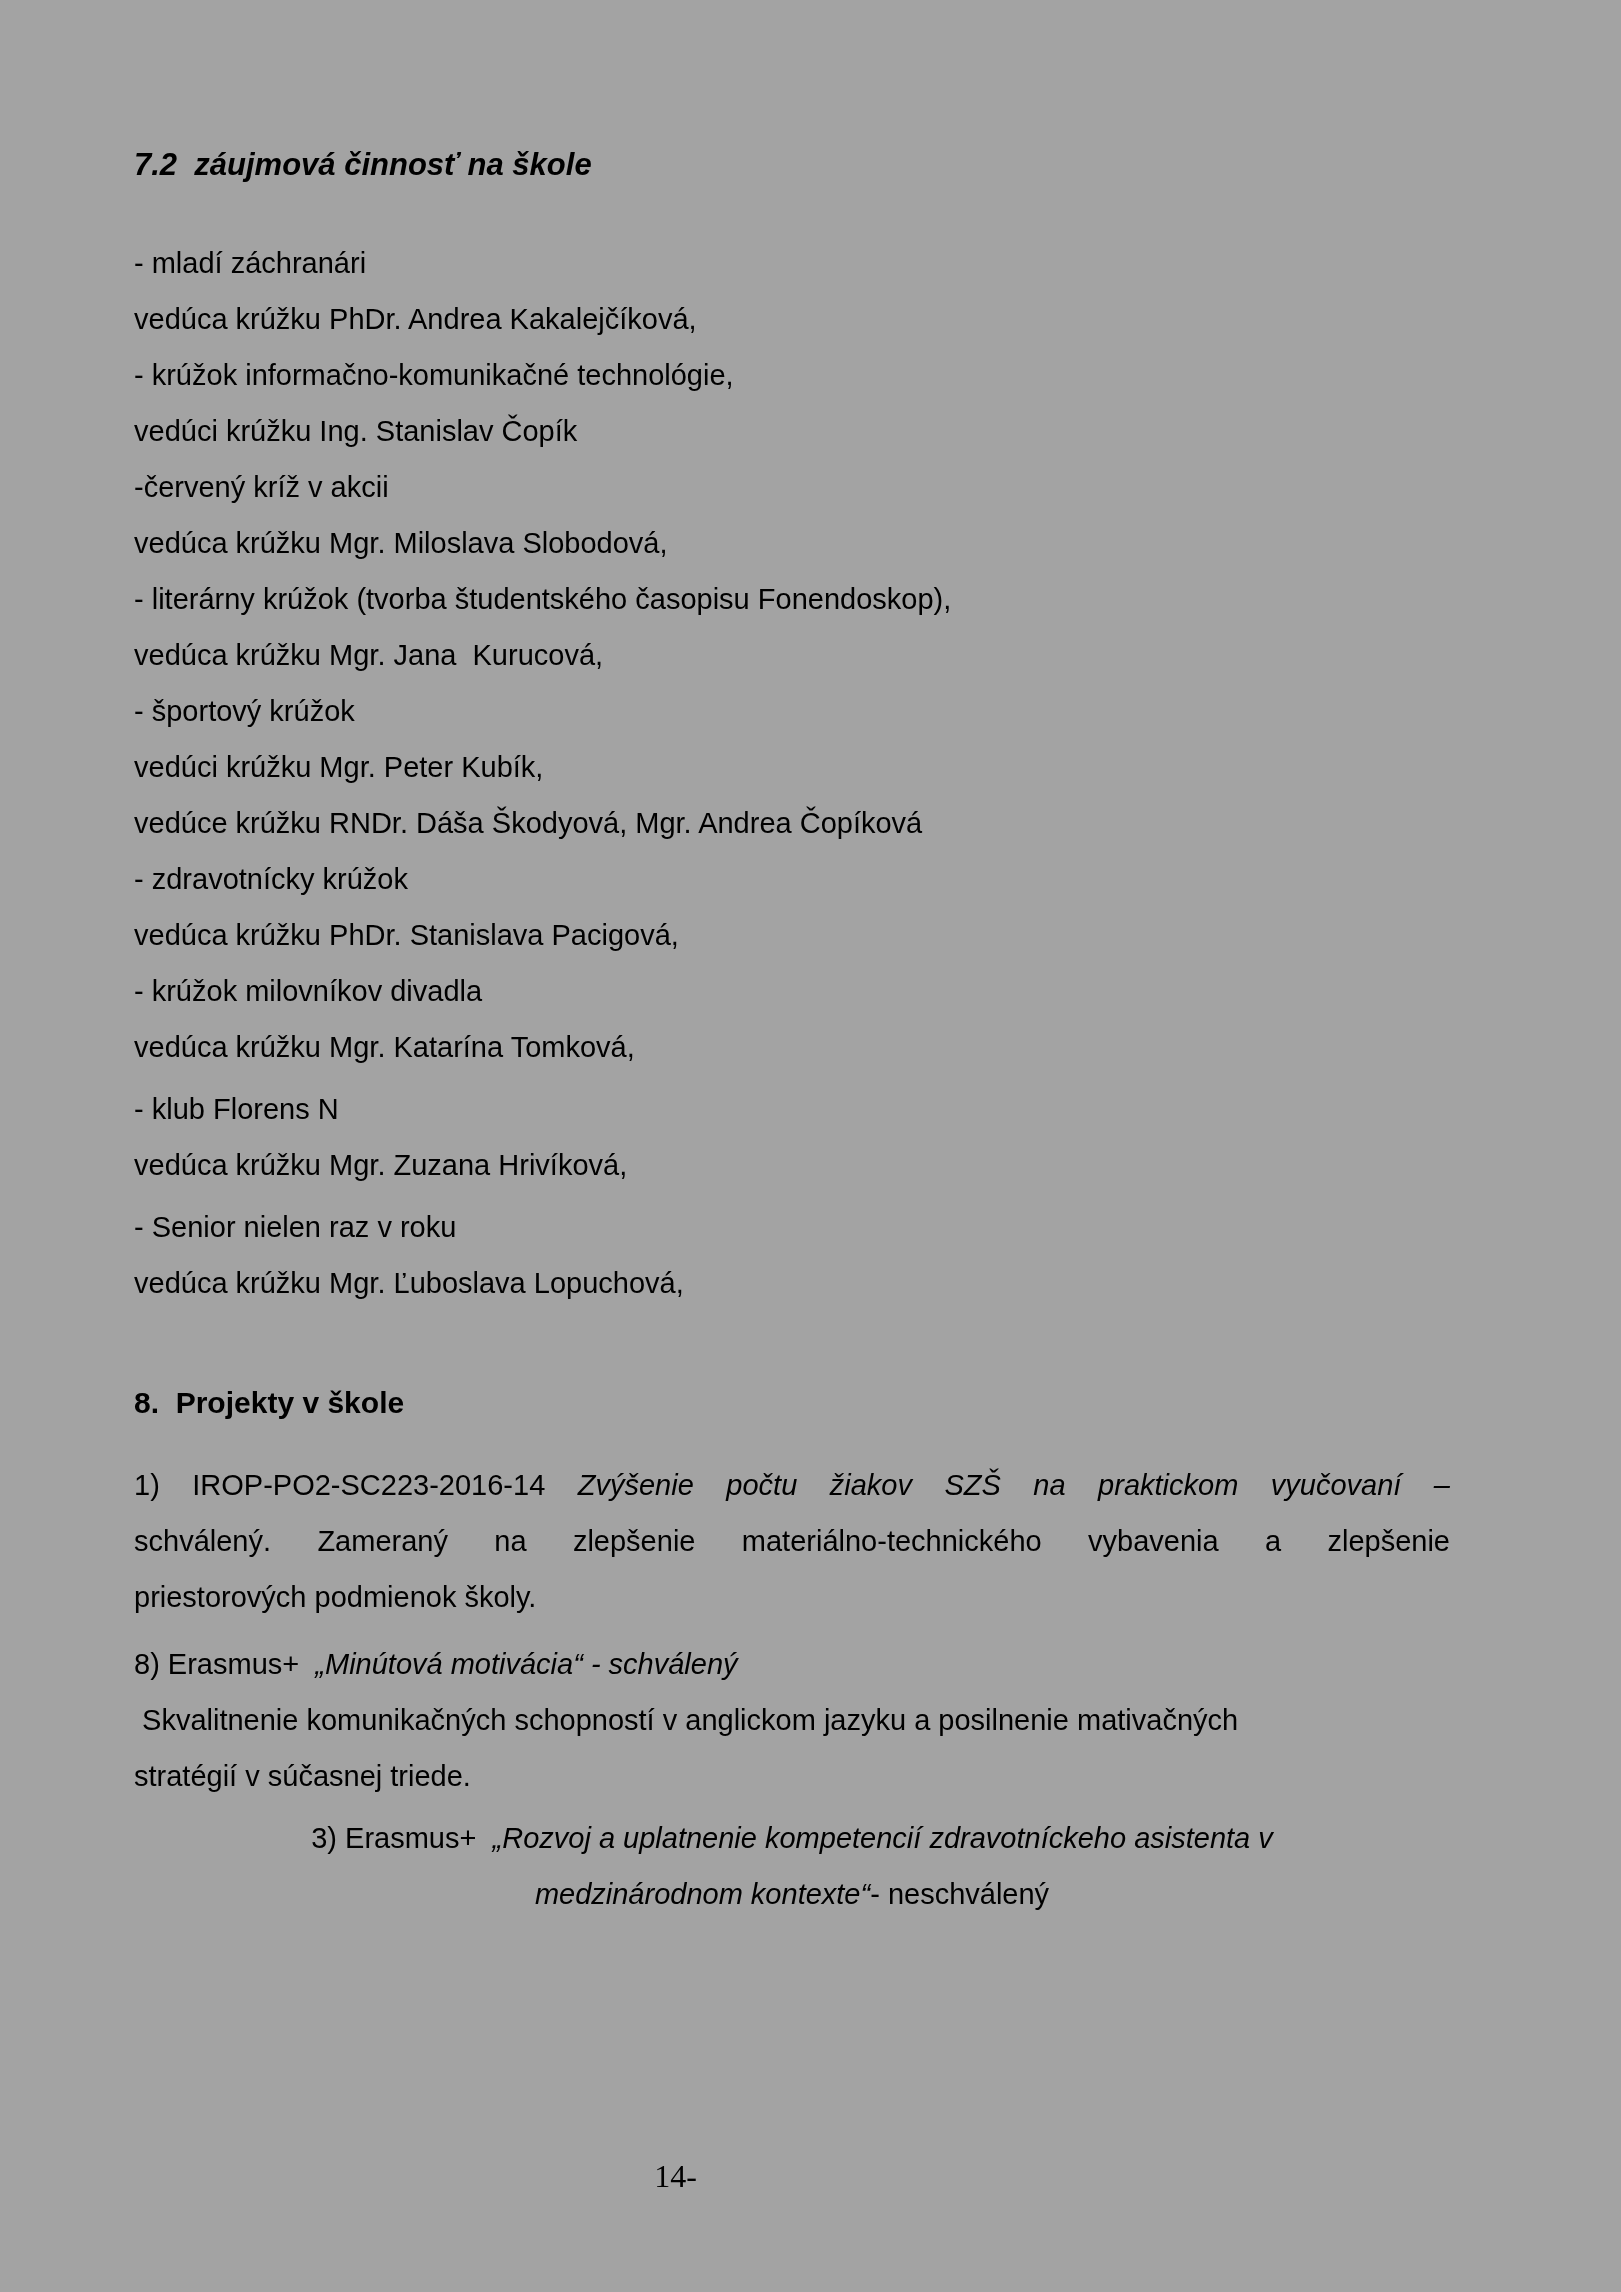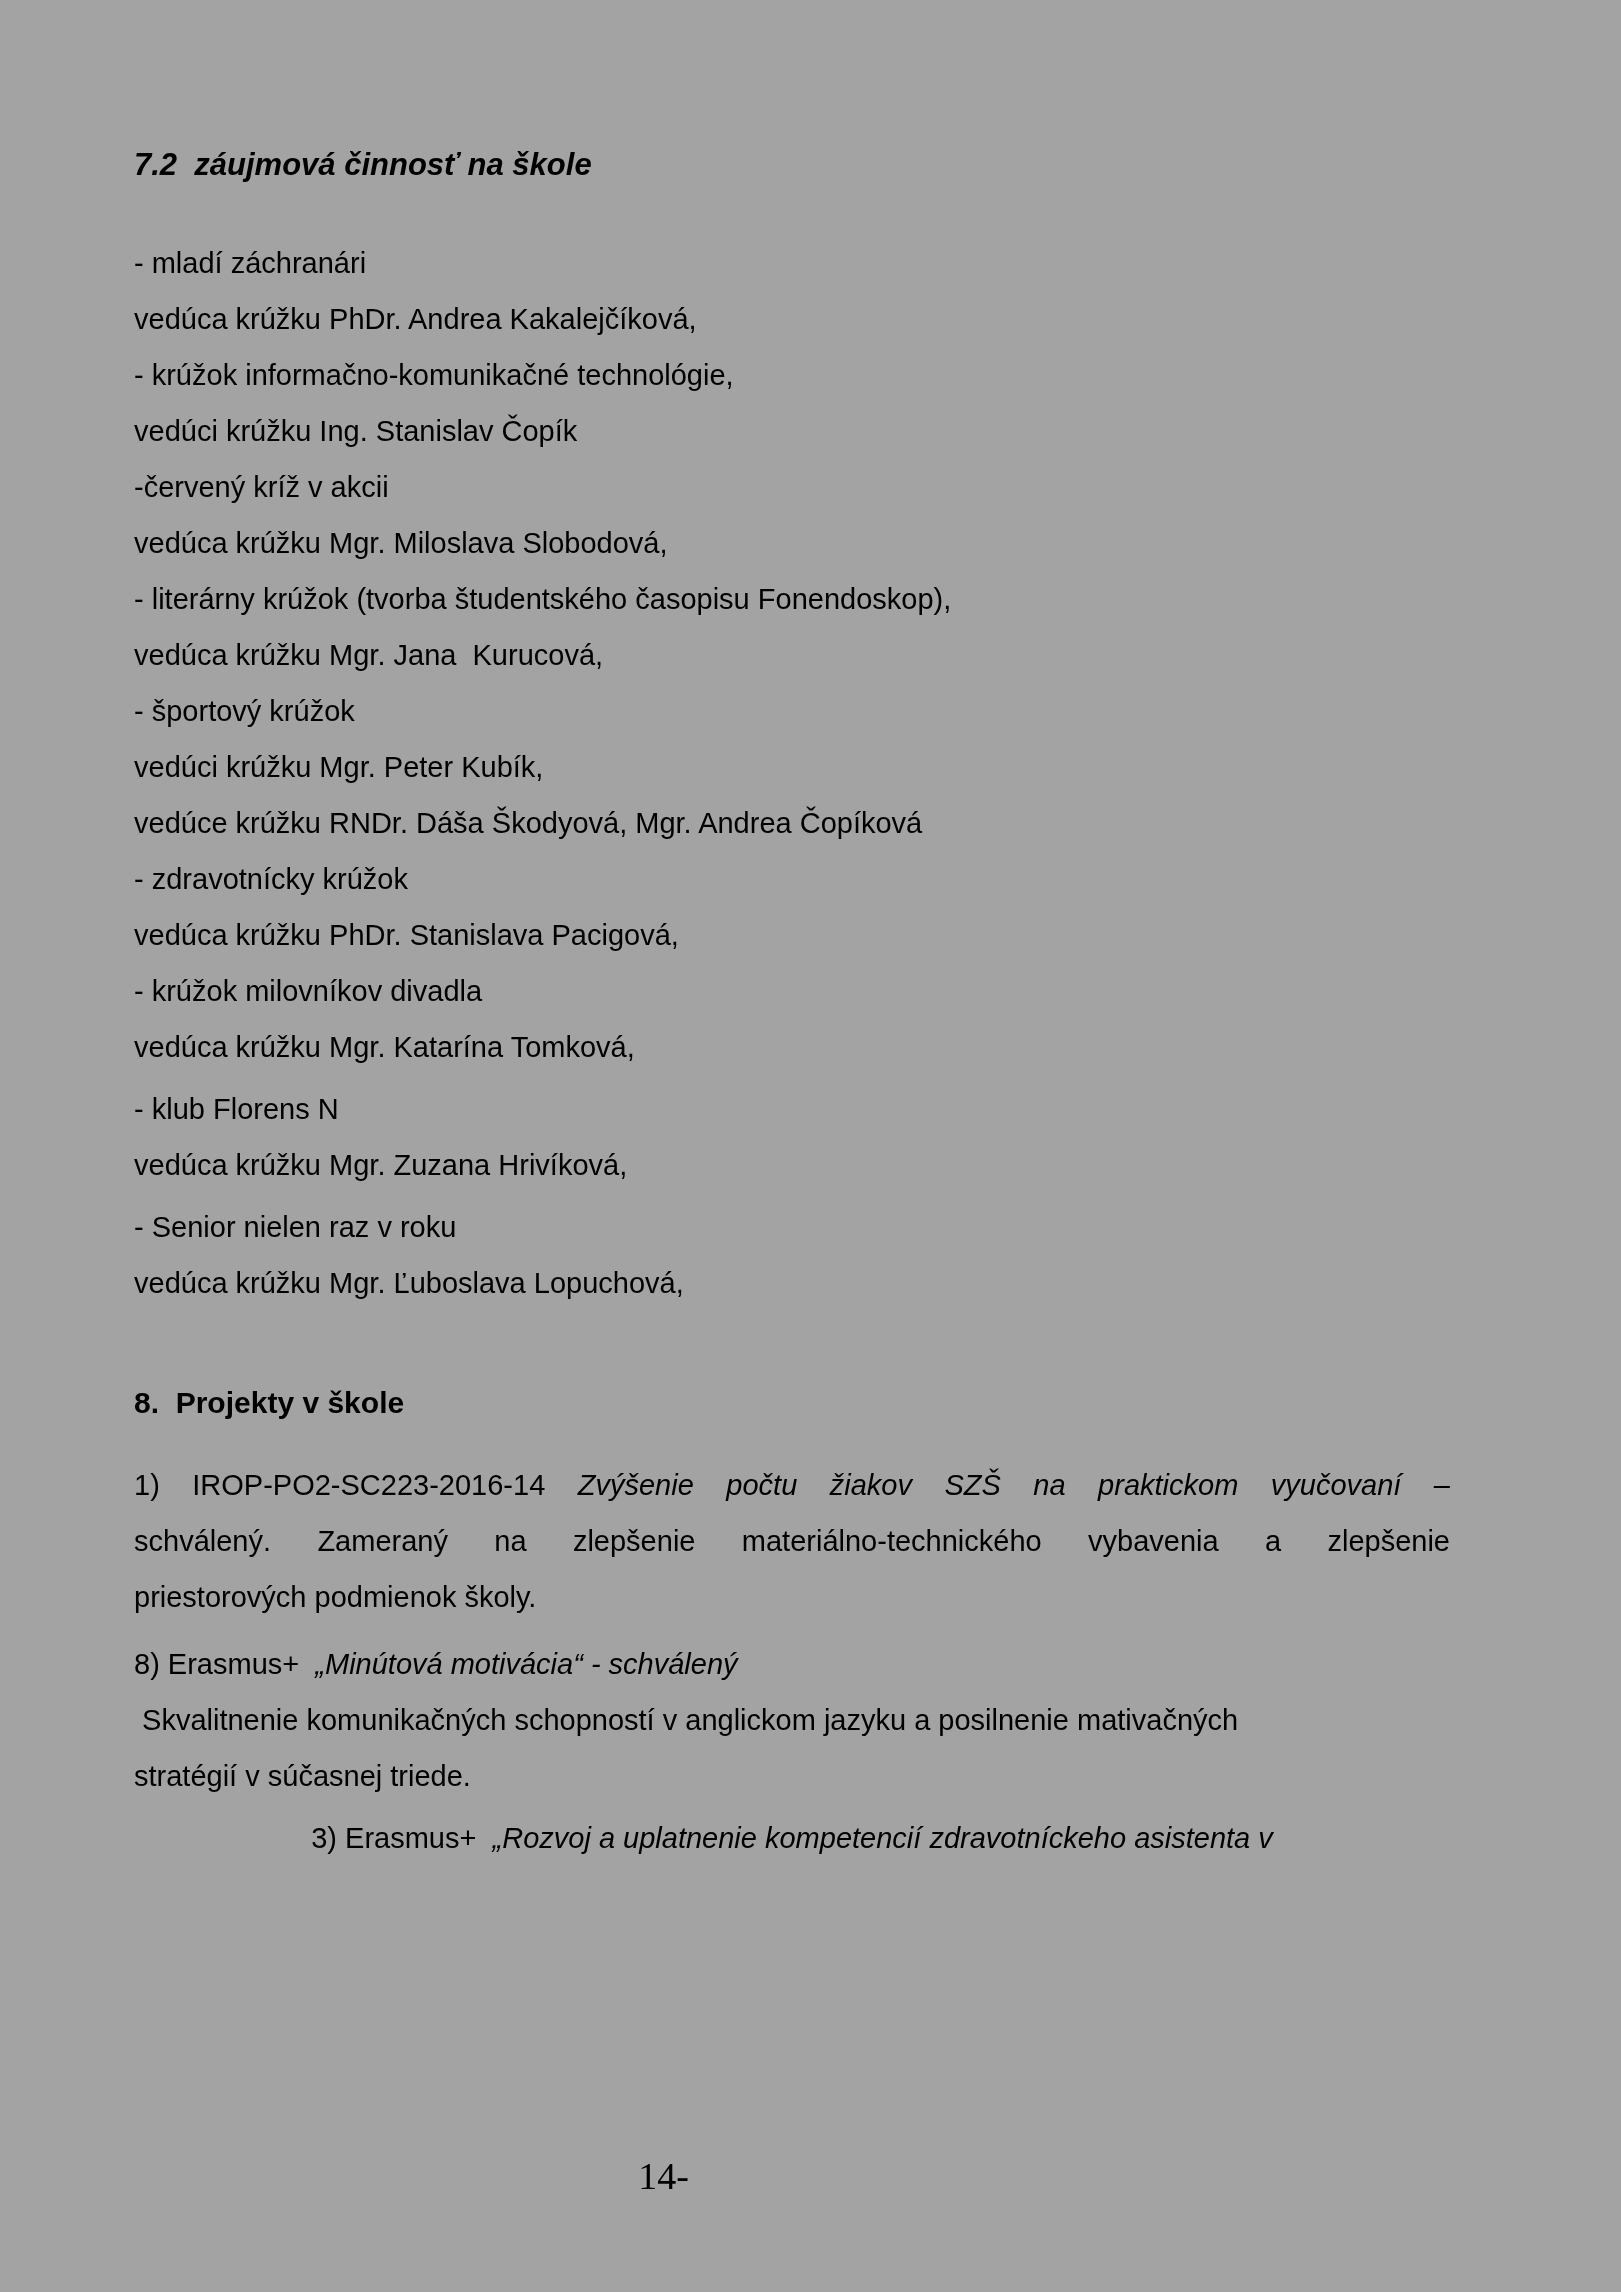--- a/index.html
+++ b/index.html
@@ -39,26 +39,26 @@
   .line  { line-height: 56px; white-space: pre; }
   .jline {
     line-height: 56px;
     text-align: justify;
     text-align-last: justify;
     text-justify: inter-word;
   }
   .it { font-style: italic; }
   .footer {
     position: absolute;
-    left: 0;
+    left: 12px;
     top: 2157px;
     width: 1327px;
     text-align: center;
     font-family: "Liberation Serif", "DejaVu Serif", serif;
-    font-size: 38px;
+    font-size: 32px;
     line-height: 39px;
   }
 </style>
 </head>
 <body>
 
 <div class="page">
 
   <div class="h72">7.2  záujmová činnosť na škole</div>
 
@@ -93,18 +93,19 @@
   </div>
 
   <div class="para p2">
     <div class="line"><span>8) Erasmus+  </span><span class="it">„Minútová motivácia“ - schválený</span></div>
     <div class="line"> Skvalitnenie komunikačných schopností v anglickom jazyku a posilnenie mativačných</div>
     <div class="line">stratégií v súčasnej triede.</div>
   </div>
 
   <div class="para p3">
     <div class="line"><span>3) Erasmus+  </span><span class="it">„Rozvoj a uplatnenie kompetencií zdravotníckeho asistenta v</span></div>
+    <div class="line"><span class="it">medzinárodnom kontexte“</span><span>- neschválený</span></div>
   </div>
 
   <div class="footer">14-</div>
 
 </div>
 
 
 </body></html>

